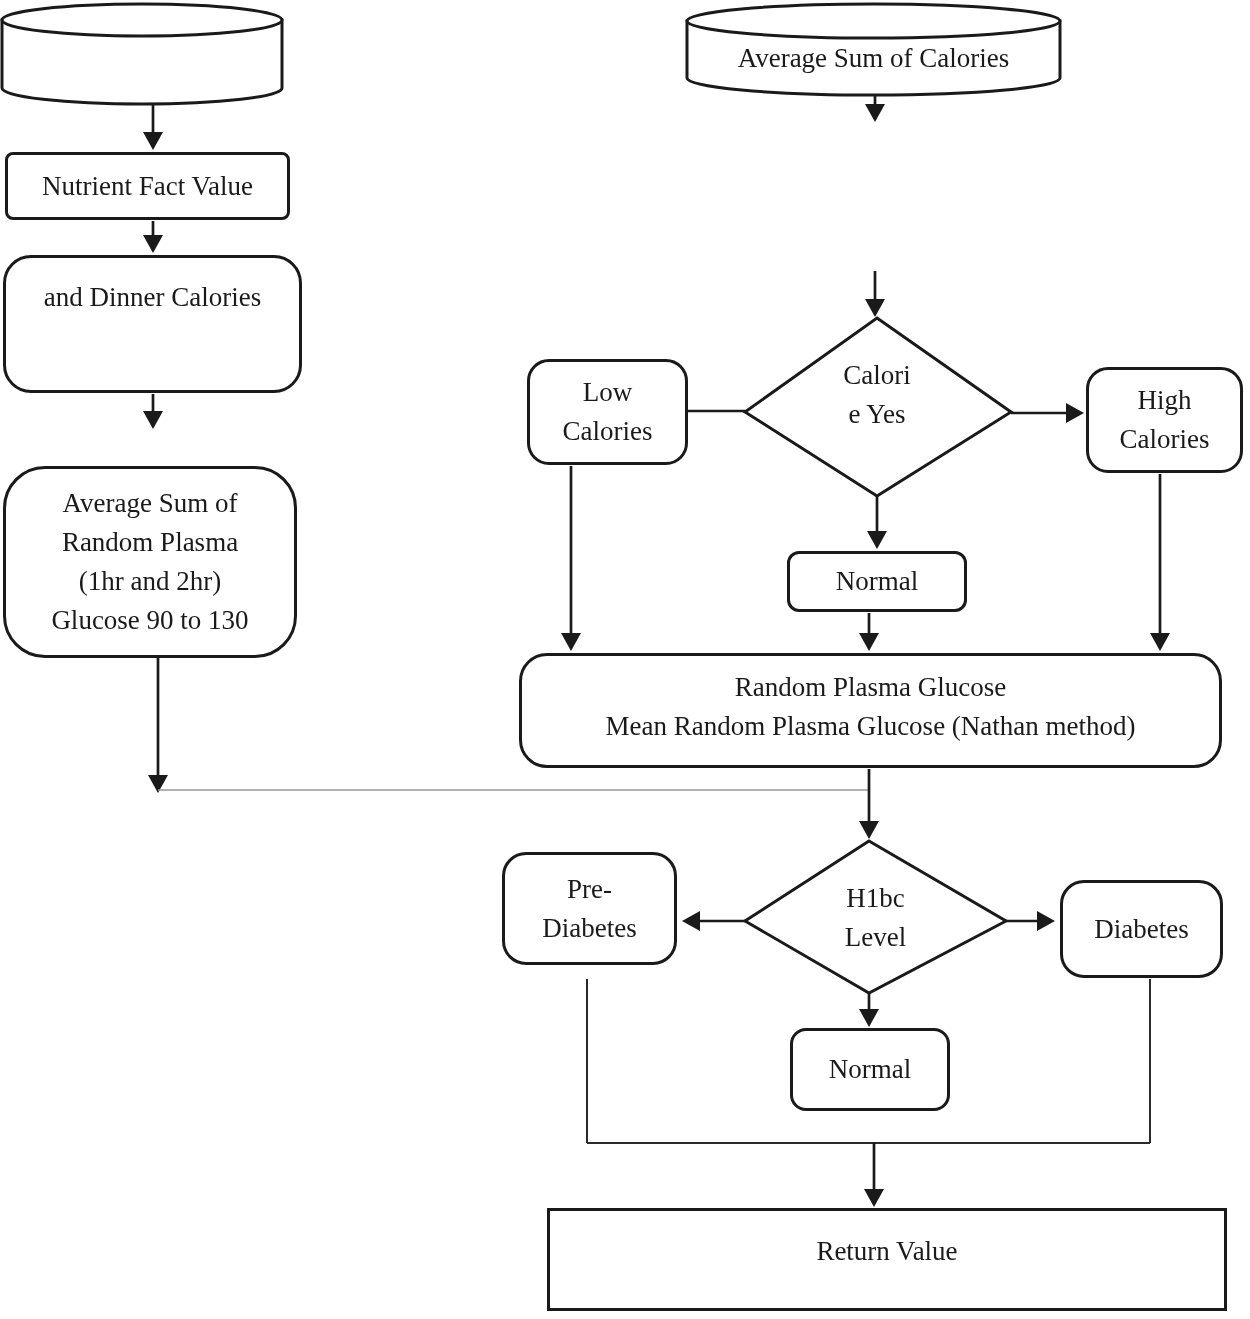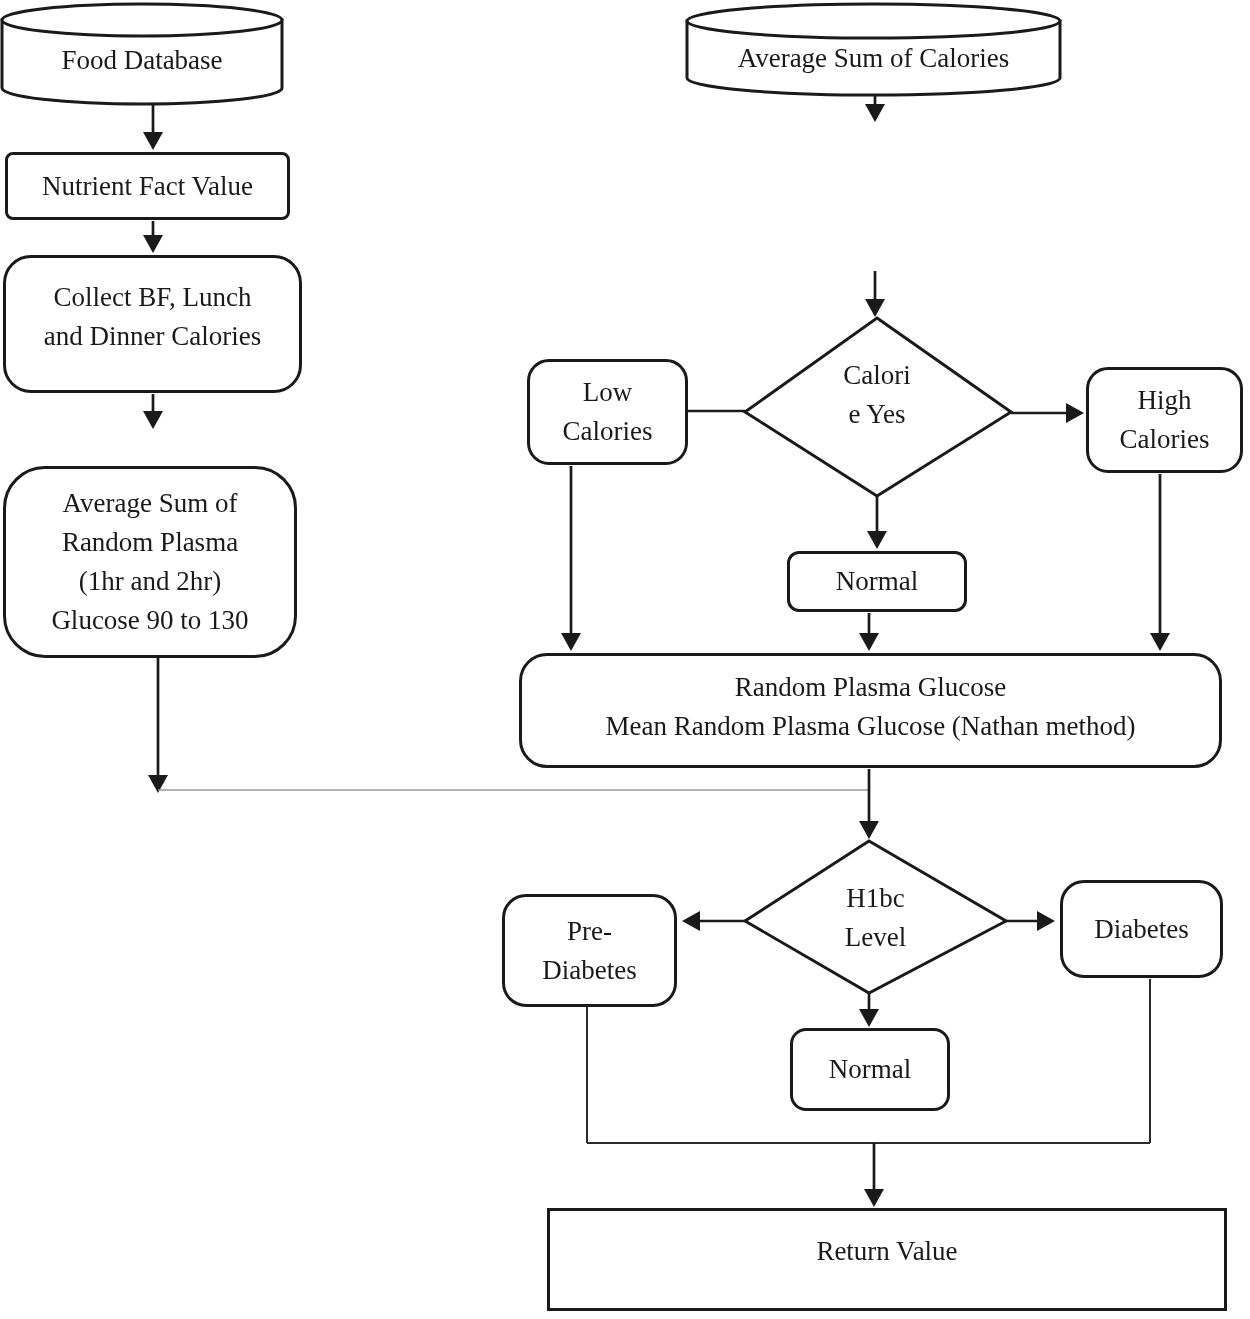--- a/index.html
+++ b/index.html
@@ -129,32 +129,28 @@
     </g>
     <g>
       <path class="shape" d="M687,21 L687,78 A186.5,17 0 0 0 1060,78 L1060,21 Z"></path>
       <ellipse class="shape" cx="873.5" cy="21" rx="186.5" ry="17"></ellipse>
     </g>
 
     <polygon class="shape" points="877,318 1011,412 877,496 745,412"></polygon>
     <polygon class="shape" points="869,841 1006,921 869,993 745,921"></polygon>
   </svg>
 
-  <div class="label" style="left:2px;top:30px;width:280px;height:60px;">
-    <span>Food Database</span>
-  </div>
   <div class="label" style="left:687px;top:28px;width:373px;height:60px;">
     <span>Average Sum of Calories</span>
   </div>
 
   <div class="node" style="left:5px;top:152px;width:285px;height:68px;border-radius:8px;">
     <span>Nutrient Fact Value</span>
   </div>
   <div class="node top-pad" style="left:3px;top:255px;width:299px;height:138px;border-radius:28px;padding-top:20px;">
-    <span>Collect BF, Lunch</span>
     <span>and Dinner Calories</span>
   </div>
   <div class="node" style="left:3px;top:430px;width:294px;height:192px;border-radius:42px;margin-top:36px;">
     <span>Average Sum of</span>
     <span>Random Plasma</span>
     <span>(1hr and 2hr)</span>
     <span>Glucose 90 to 130</span>
   </div>
 
 
@@ -178,21 +174,21 @@
   <div class="node top-pad" style="left:511px;top:653px;width:703px;height:115px;border-radius:28px;padding-top:12px;margin-left:8px;">
     <span>Random Plasma Glucose</span>
     <span>Mean Random Plasma Glucose (Nathan method)</span>
   </div>
 
   <div class="label" style="left:745px;top:862px;width:261px;height:112px;">
     <span>H1bc</span>
     <span>Level</span>
   </div>
 
-  <div class="node" style="left:502px;top:894px;width:175px;height:113px;border-radius:24px;">
+  <div class="node" style="left:502px;top:852px;width:175px;height:113px;border-radius:24px;">
     <span>Pre-</span>
     <span>Diabetes</span>
   </div>
   <div class="node" style="left:1060px;top:880px;width:163px;height:98px;border-radius:24px;">
     <span>Diabetes</span>
   </div>
   <div class="node" style="left:790px;top:1028px;width:160px;height:83px;border-radius:16px;">
     <span>Normal</span>
   </div>
 

